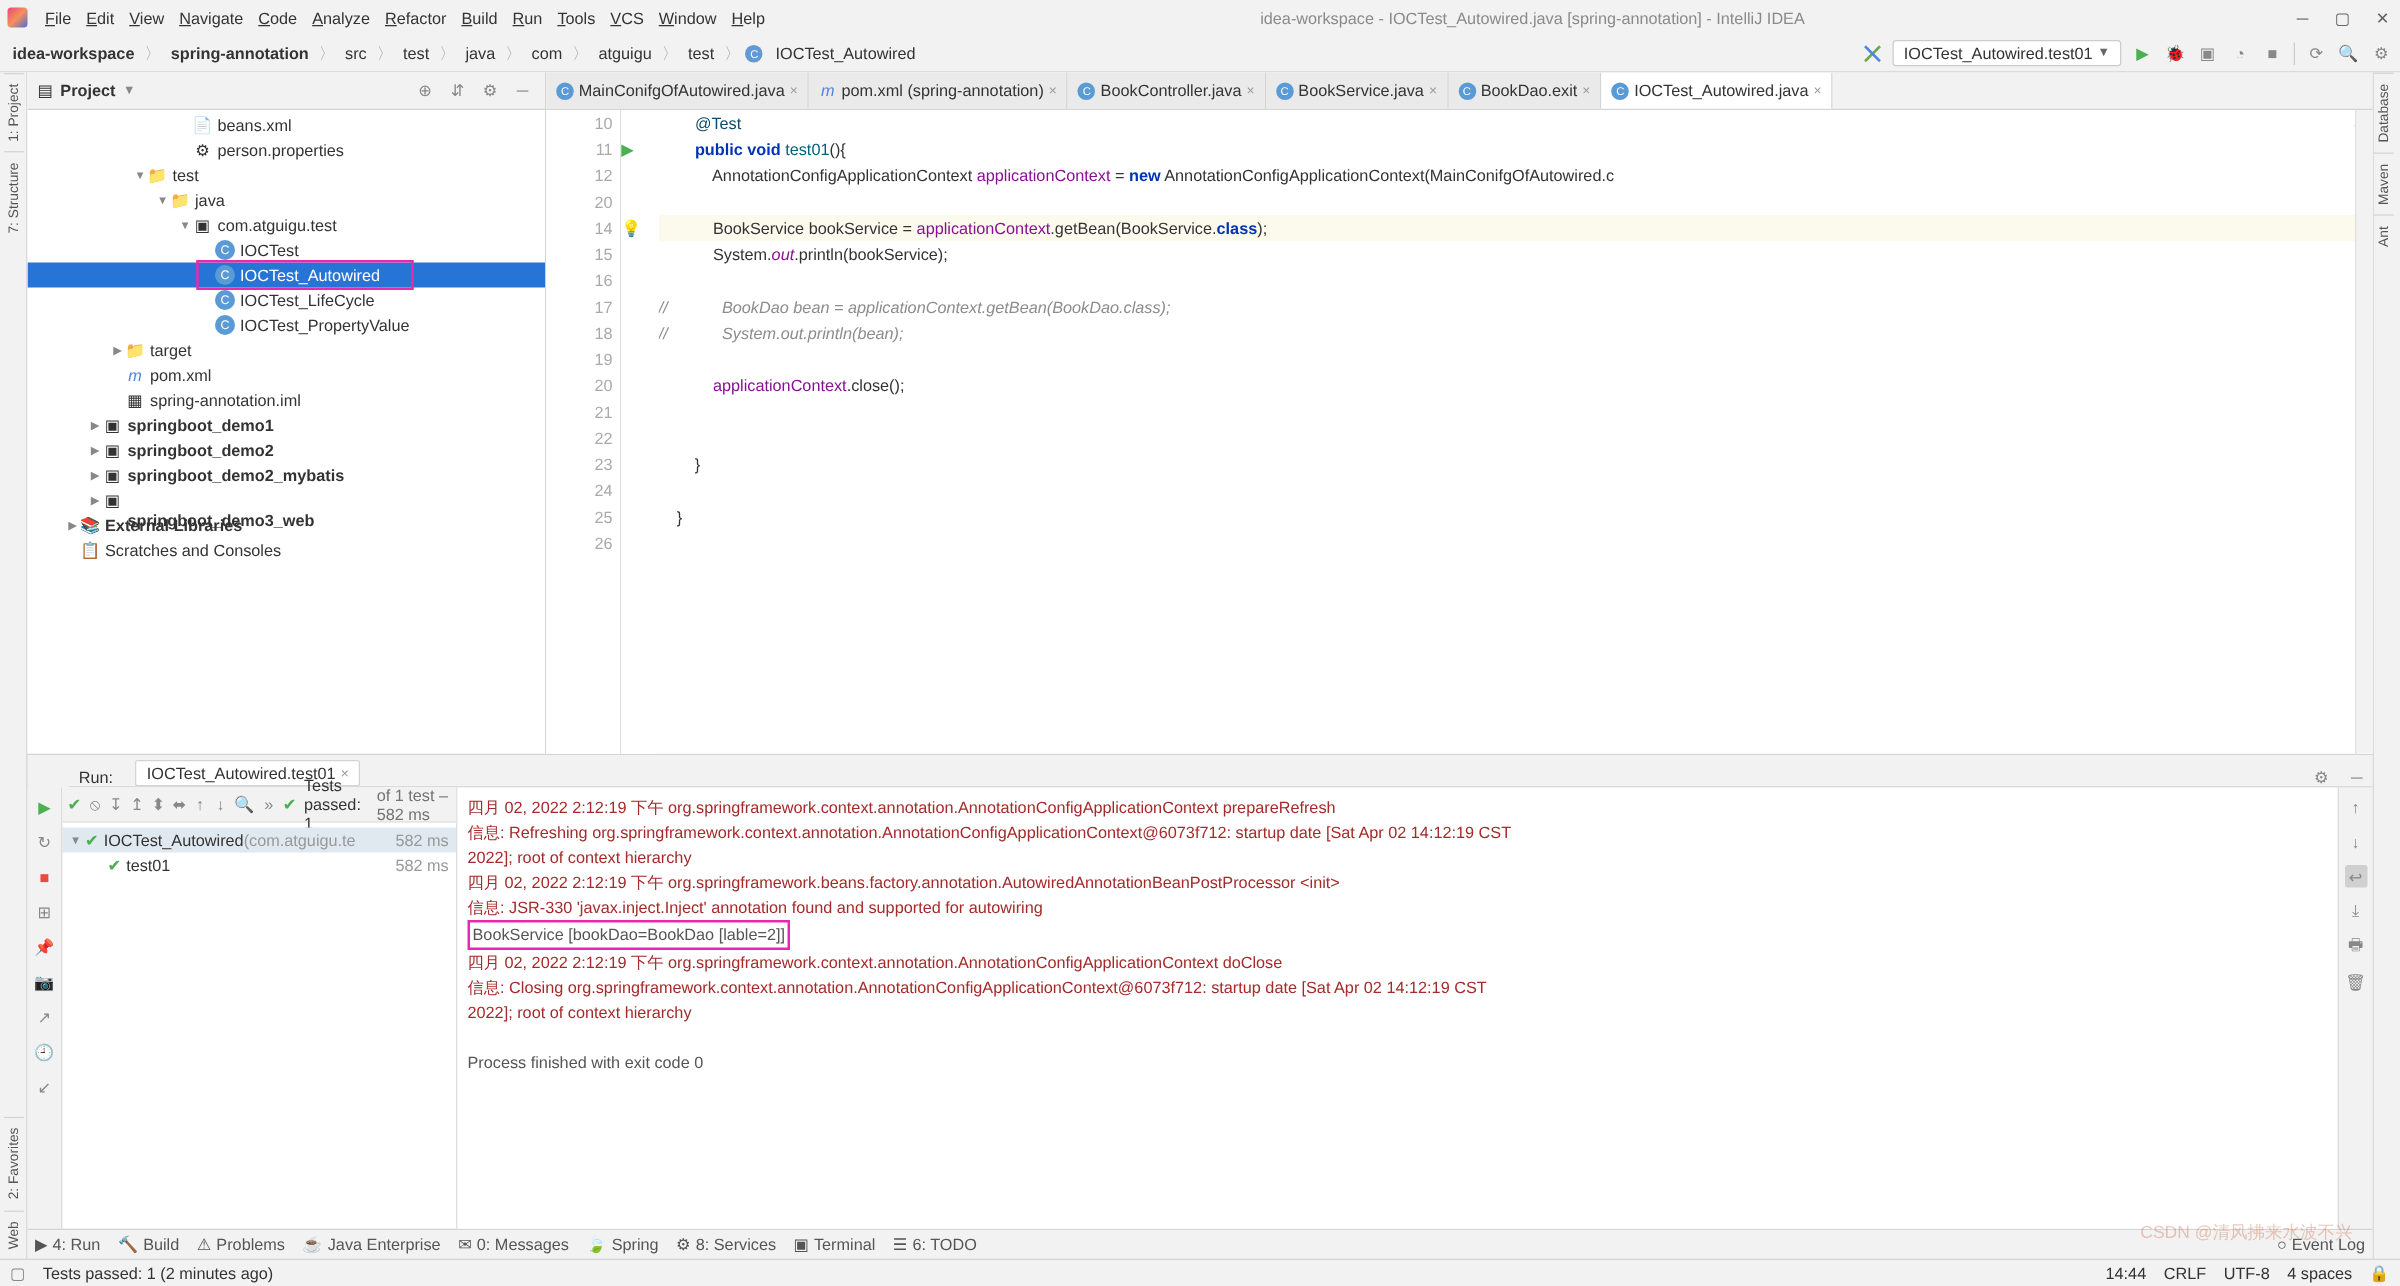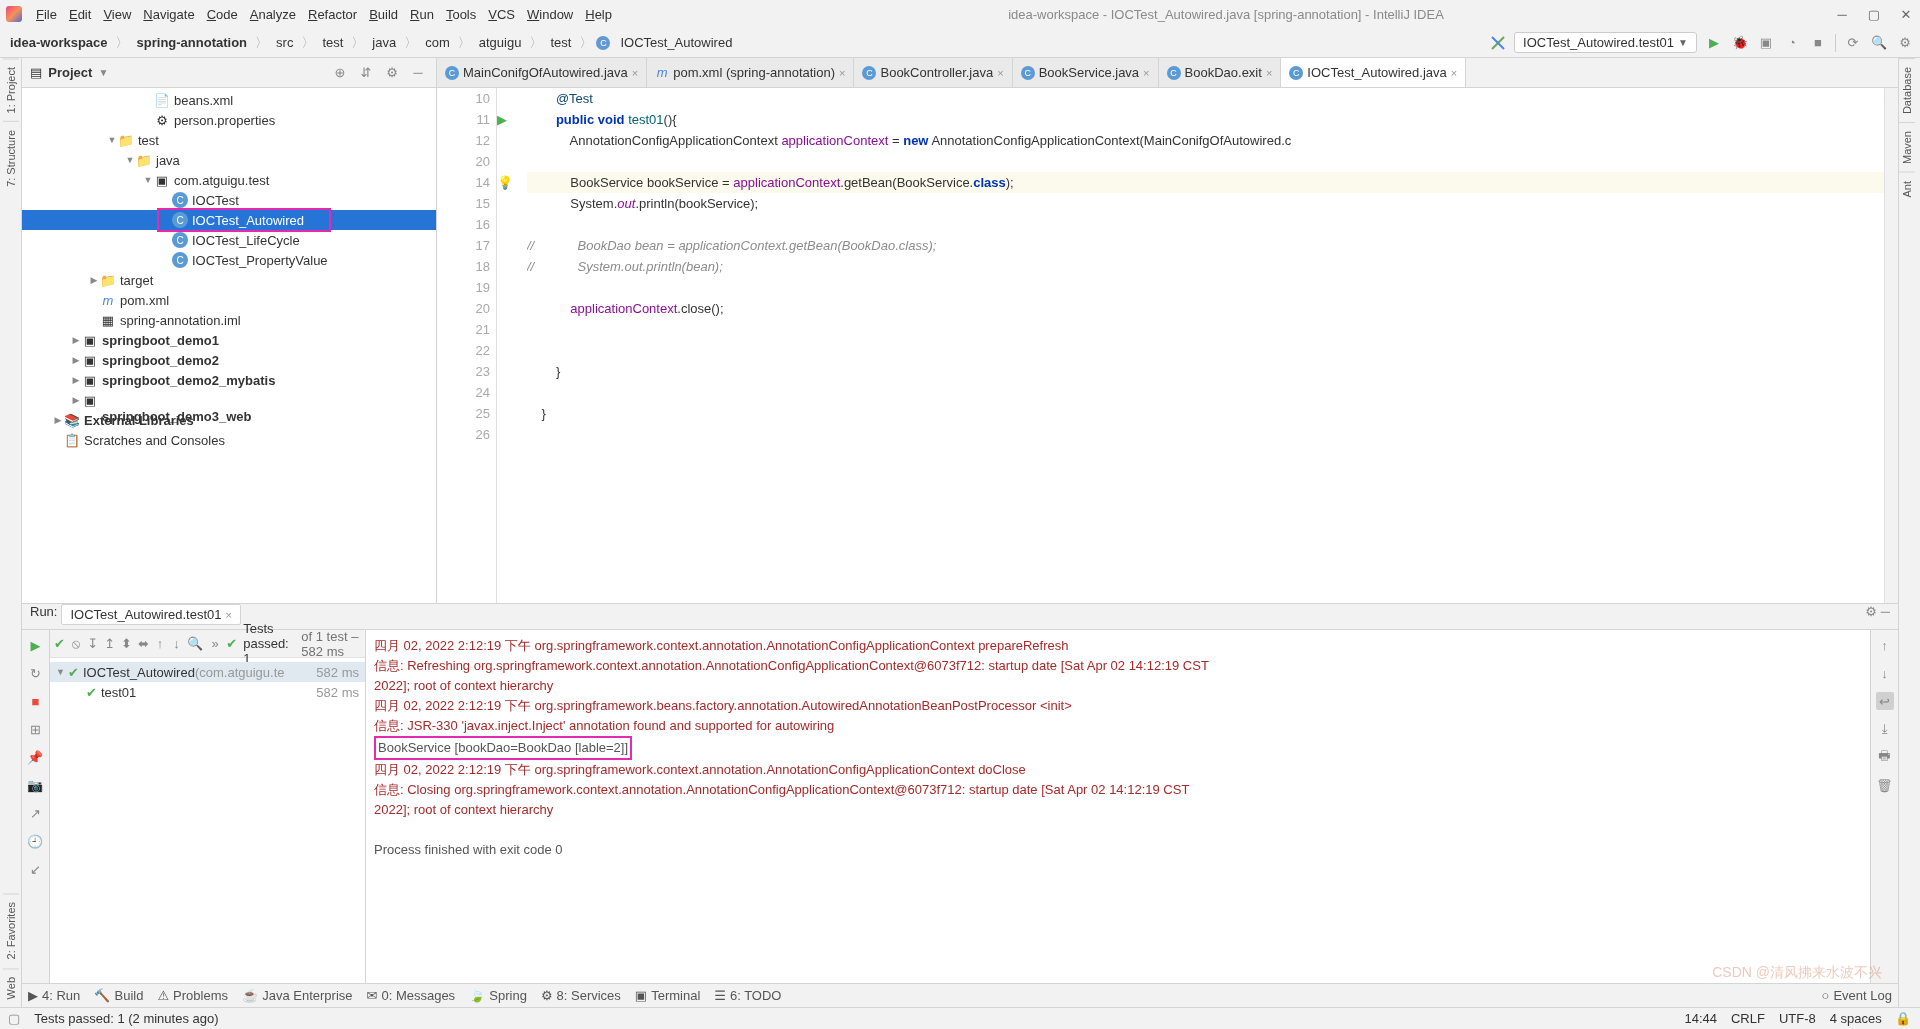--- a/index.html
+++ b/index.html
@@ -74,21 +74,21 @@
 .code .ann{ color:#0c4a6e;}
 .code .cmt{ color:#8c8c8c; font-style:italic;}
 .code .fld{ color:#871094;}
 .code .mth{ color:#00627a;}
 .code .ital{ font-style:italic;}
 .code .caret-line{ background:#fcfaed;}
 .editor .green-check{ position:absolute; right:4px; top:4px; color:#4caf50; font-size:14px;}
 .editor .right-scroll{position:absolute;right:0;top:0;bottom:0;width:14px;background:#f2f2f2;border-left:1px solid #e0e0e0;}
 
 
-.run-hdr { height:26px; background:#f2f2f2; border-bottom:1px solid #d4d4d4; display:flex; align-items:flex-start; padding:0 8px; gap:4px;}
+.run-hdr { height:26px; background:#f2f2f2; border-bottom:1px solid #d4d4d4; display:flex; align-items:flex-end; padding:0 8px; gap:18px;margin-left:33px;}
 .run-hdr .title{ font-weight:400;}
 .run-hdr .subtab{ display:flex; align-items:center; gap:4px; padding:2px 8px; background:#fff; border:1px solid #d4d4d4; border-radius:2px;}
 .run-hdr .subtab .x{color:#999;font-size:11px;}
 .run-hdr .spacer{flex:1;}
 .run-body { flex:1; display:flex; min-height:0;}
 .run-left { width:28px; background:#f2f2f2; border-right:1px solid #d4d4d4; display:flex; flex-direction:column; align-items:center; gap:10px; padding-top:6px;}
 .run-left .ic{ width:18px;height:18px;display:flex;align-items:center;justify-content:center;color:#888;}
 .run-left .ic.play{color:#4caf50;}
 .test-panel { width:316px; background:#fff; border-right:1px solid #d4d4d4; display:flex;flex-direction:column;}
 .test-toolbar{ height:28px; border-bottom:1px solid #e0e0e0; display:flex; align-items:center; padding:0 4px; gap:6px; background:#f2f2f2;}
@@ -109,21 +109,21 @@
 .console-right { width:28px; background:#f2f2f2; border-left:1px solid #d4d4d4; display:flex; flex-direction:column; align-items:center; gap:10px; padding-top:6px;}
 .console-right .ic{color:#888;width:18px;height:18px;display:flex;align-items:center;justify-content:center;}
 
 
 .toolstrip { height:24px; background:#f2f2f2; border-top:1px solid #d4d4d4; display:flex; align-items:center; padding:0 6px; gap:14px;}
 .toolstrip .titem{ display:flex; align-items:center; gap:4px; color:#555;}
 .toolstrip .spacer{flex:1;}
 .statusbar { position:absolute; left:0; right:0; bottom:0; height:22px; background:#f2f2f2; border-top:1px solid #d4d4d4; display:flex; align-items:center; padding:0 8px; gap:14px;}
 .statusbar .spacer{flex:1;}
 
-.watermark{position:absolute;right:38px;bottom:47px;color:rgba(200,100,60,0.35);font-size:14px;pointer-events:none;}
+.watermark{position:absolute;right:38px;bottom:34px;color:rgba(200,100,60,0.35);font-size:14px;pointer-events:none;}
 </style>
 </head>
 <body>
 
 <div class="menubar">
   <span class="logo"></span>
   <span id="menu-slot"><span class="menu-item"><u>F</u>ile</span><span class="menu-item"><u>E</u>dit</span><span class="menu-item"><u>V</u>iew</span><span class="menu-item"><u>N</u>avigate</span><span class="menu-item"><u>C</u>ode</span><span class="menu-item"><u>A</u>nalyze</span><span class="menu-item"><u>R</u>efactor</span><span class="menu-item"><u>B</u>uild</span><span class="menu-item"><u>R</u>un</span><span class="menu-item"><u>T</u>ools</span><span class="menu-item"><u>V</u>CS</span><span class="menu-item"><u>W</u>indow</span><span class="menu-item"><u>H</u>elp</span></span>
   <span class="title">idea-workspace - IOCTest_Autowired.java [spring-annotation] - IntelliJ IDEA</span>
   <span class="win-btns">
     <span>─</span>

